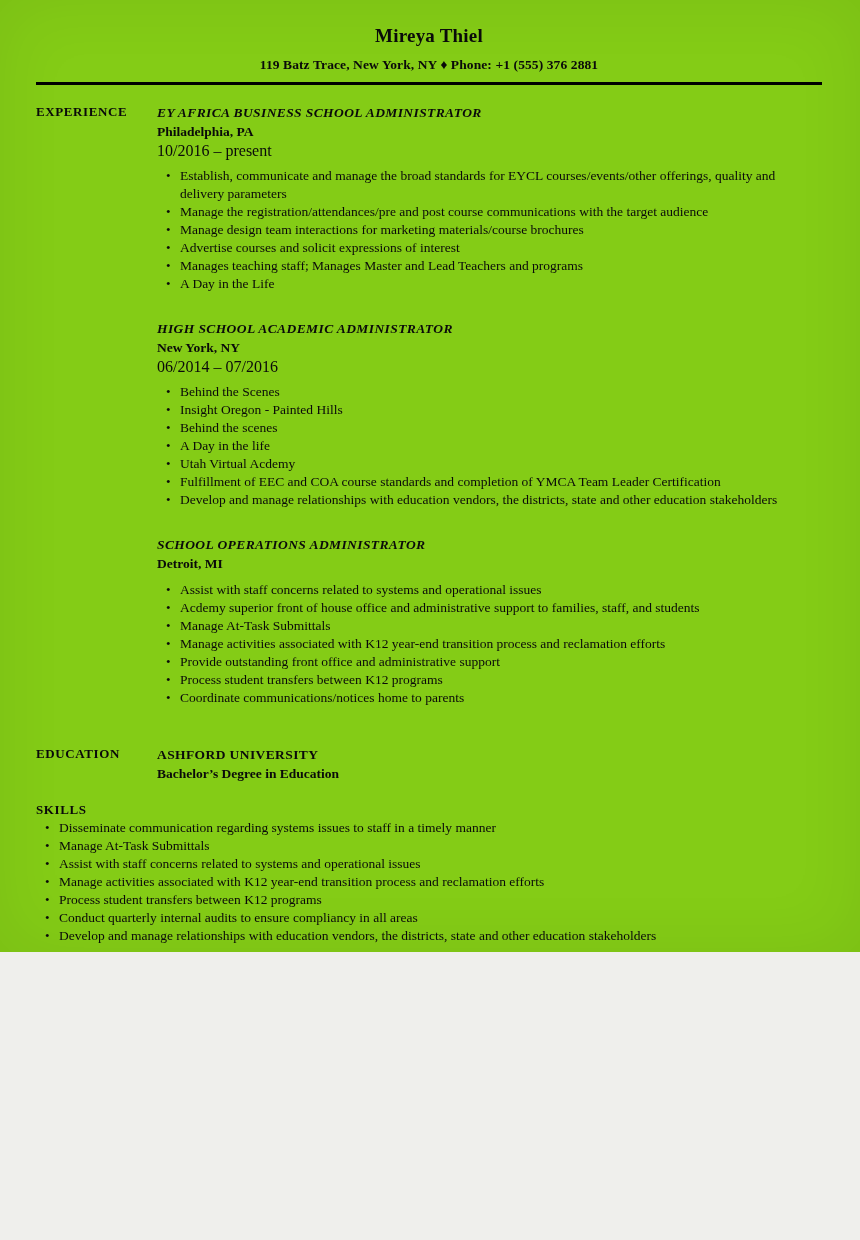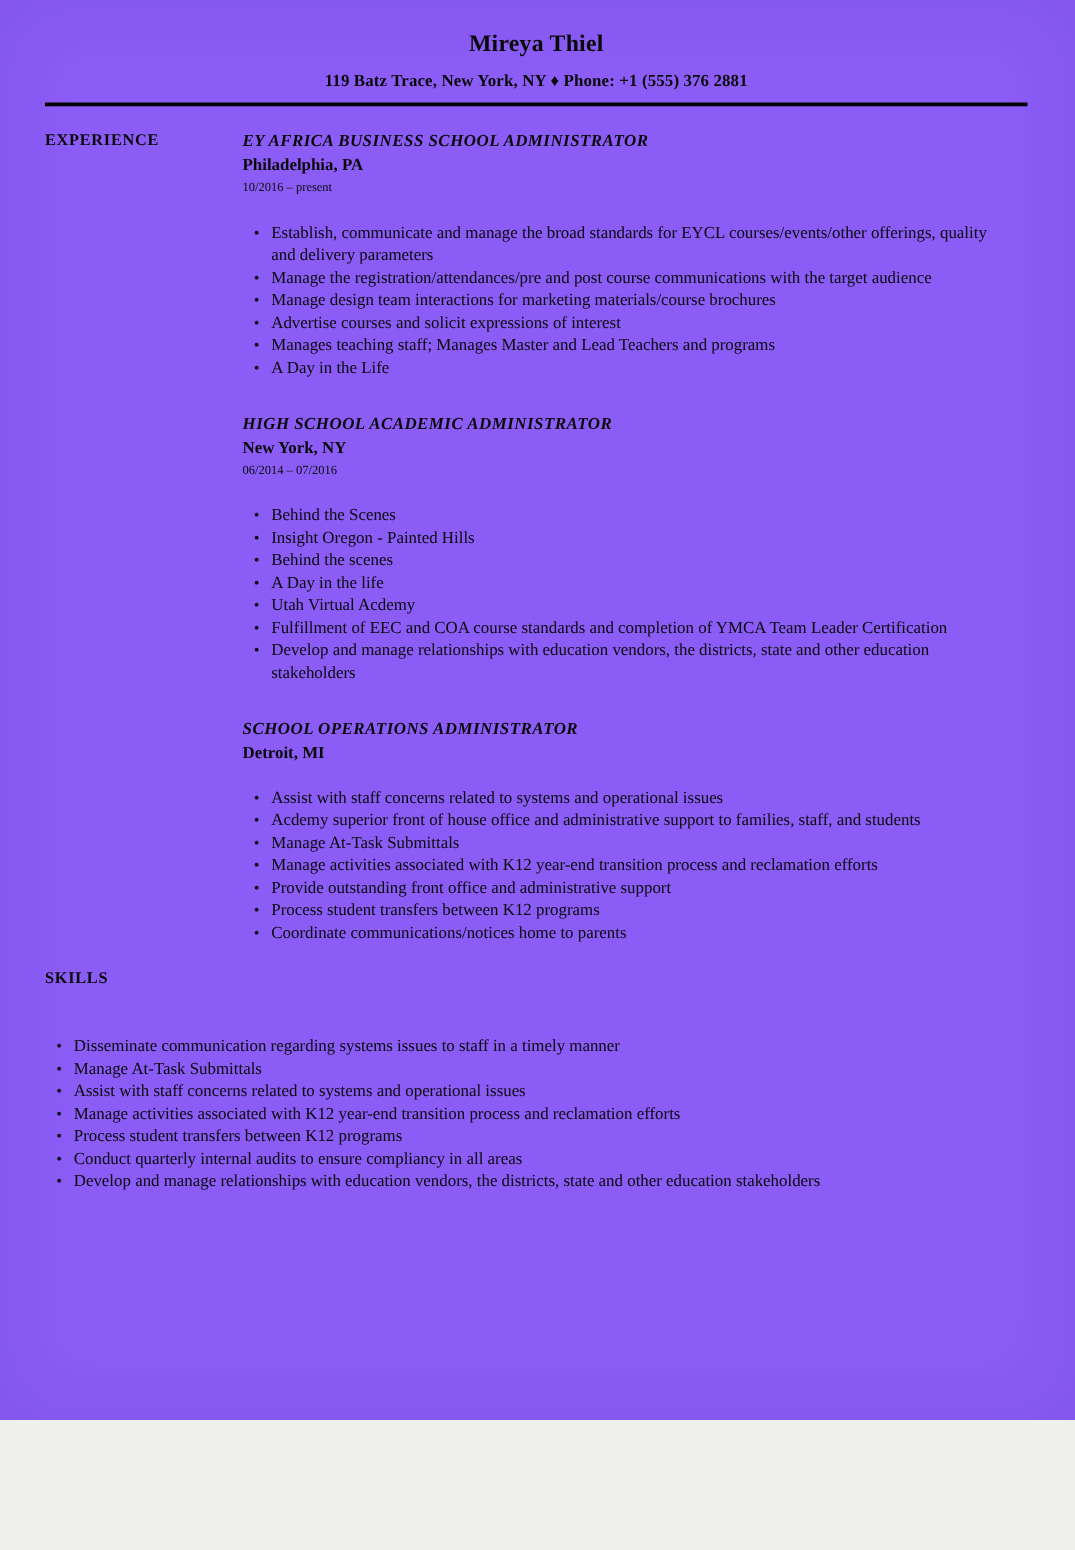--- a/index.html
+++ b/index.html
@@ -4,23 +4,23 @@
 <style>
   * { margin: 0; padding: 0; box-sizing: border-box; }
   html, body { width: 860px; height: 1240px; }
   body {
     font-family: "Liberation Serif", serif;
     color: #0a0a0a;
     background: #efefec;
   }
   .page {
     width: 860px;
-    height: 1136px;
+    height: 952px;
     padding: 22px 38px 0 36px;
-    background: #8b5cf6;
+    background: #84cc16;
     box-shadow: inset 0 0 70px rgba(0,0,0,0.07);
     overflow: hidden;
   }
   
   .resume-header { text-align: center; }
   .name {
     font-size: 19px;
     font-weight: bold;
     letter-spacing: 0.2px;
     margin-top: 3px;
@@ -31,21 +31,21 @@
     margin-top: 10px;
     letter-spacing: 0.1px;
   }
   .rule {
     height: 3px;
     background: #000;
     margin-top: 9px;
     border: none;
   }
   
-  .row { display: flex; align-items: flex-start; gap: 37px; }
+  .row { display: flex; align-items: flex-start; }
   .row-experience { margin-top: 18px; }
   .row-education { margin-top: 38px; }
   .row-skills { margin-top: 18px; flex-direction: column; }
   .label-col {
     width: 121px;
     flex-shrink: 0;
     font-size: 13px;
     font-weight: bold;
     letter-spacing: 0.6px;
     padding-top: 1px;
@@ -60,26 +60,26 @@
     letter-spacing: 0.4px;
     line-height: 19px;
     font-style: italic;
   }
   .job-location {
     font-size: 13.5px;
     font-weight: bold;
     line-height: 19px;
   }
   .job-dates {
-    font-size: 10px;
+    font-size: 16px;
     line-height: 16px;
     margin-top: 2px;
   }
   
-  ul.bullets { list-style: none; margin-top: 18px; }
+  ul.bullets { list-style: none; margin-top: 8px; }
   ul.bullets li {
     position: relative;
     padding-left: 23px;
     font-size: 13.5px;
     line-height: 18px;
   }
   ul.bullets li::before {
     content: "\2022";
     position: absolute;
     left: 9px;
@@ -154,20 +154,27 @@
           <li>Manage activities associated with K12 year-end transition process and reclamation efforts</li>
           <li>Provide outstanding front office and administrative support</li>
           <li>Process student transfers between K12 programs</li>
           <li>Coordinate communications/notices home to parents</li>
         </ul>
       </div>
 
     </div>
   </div>
 
+  <div class="row row-education">
+    <div class="label-col">EDUCATION</div>
+    <div class="content-col">
+      <div class="edu-school">ASHFORD UNIVERSITY</div>
+      <div class="edu-degree">Bachelor’s Degree in Education</div>
+    </div>
+  </div>
 
   <div class="row row-skills">
     <div class="label-col">SKILLS</div>
     <div class="content-col skills-col">
       <ul class="bullets">
         <li>Disseminate communication regarding systems issues to staff in a timely manner</li>
         <li>Manage At-Task Submittals</li>
         <li>Assist with staff concerns related to systems and operational issues</li>
         <li>Manage activities associated with K12 year-end transition process and reclamation efforts</li>
         <li>Process student transfers between K12 programs</li>

